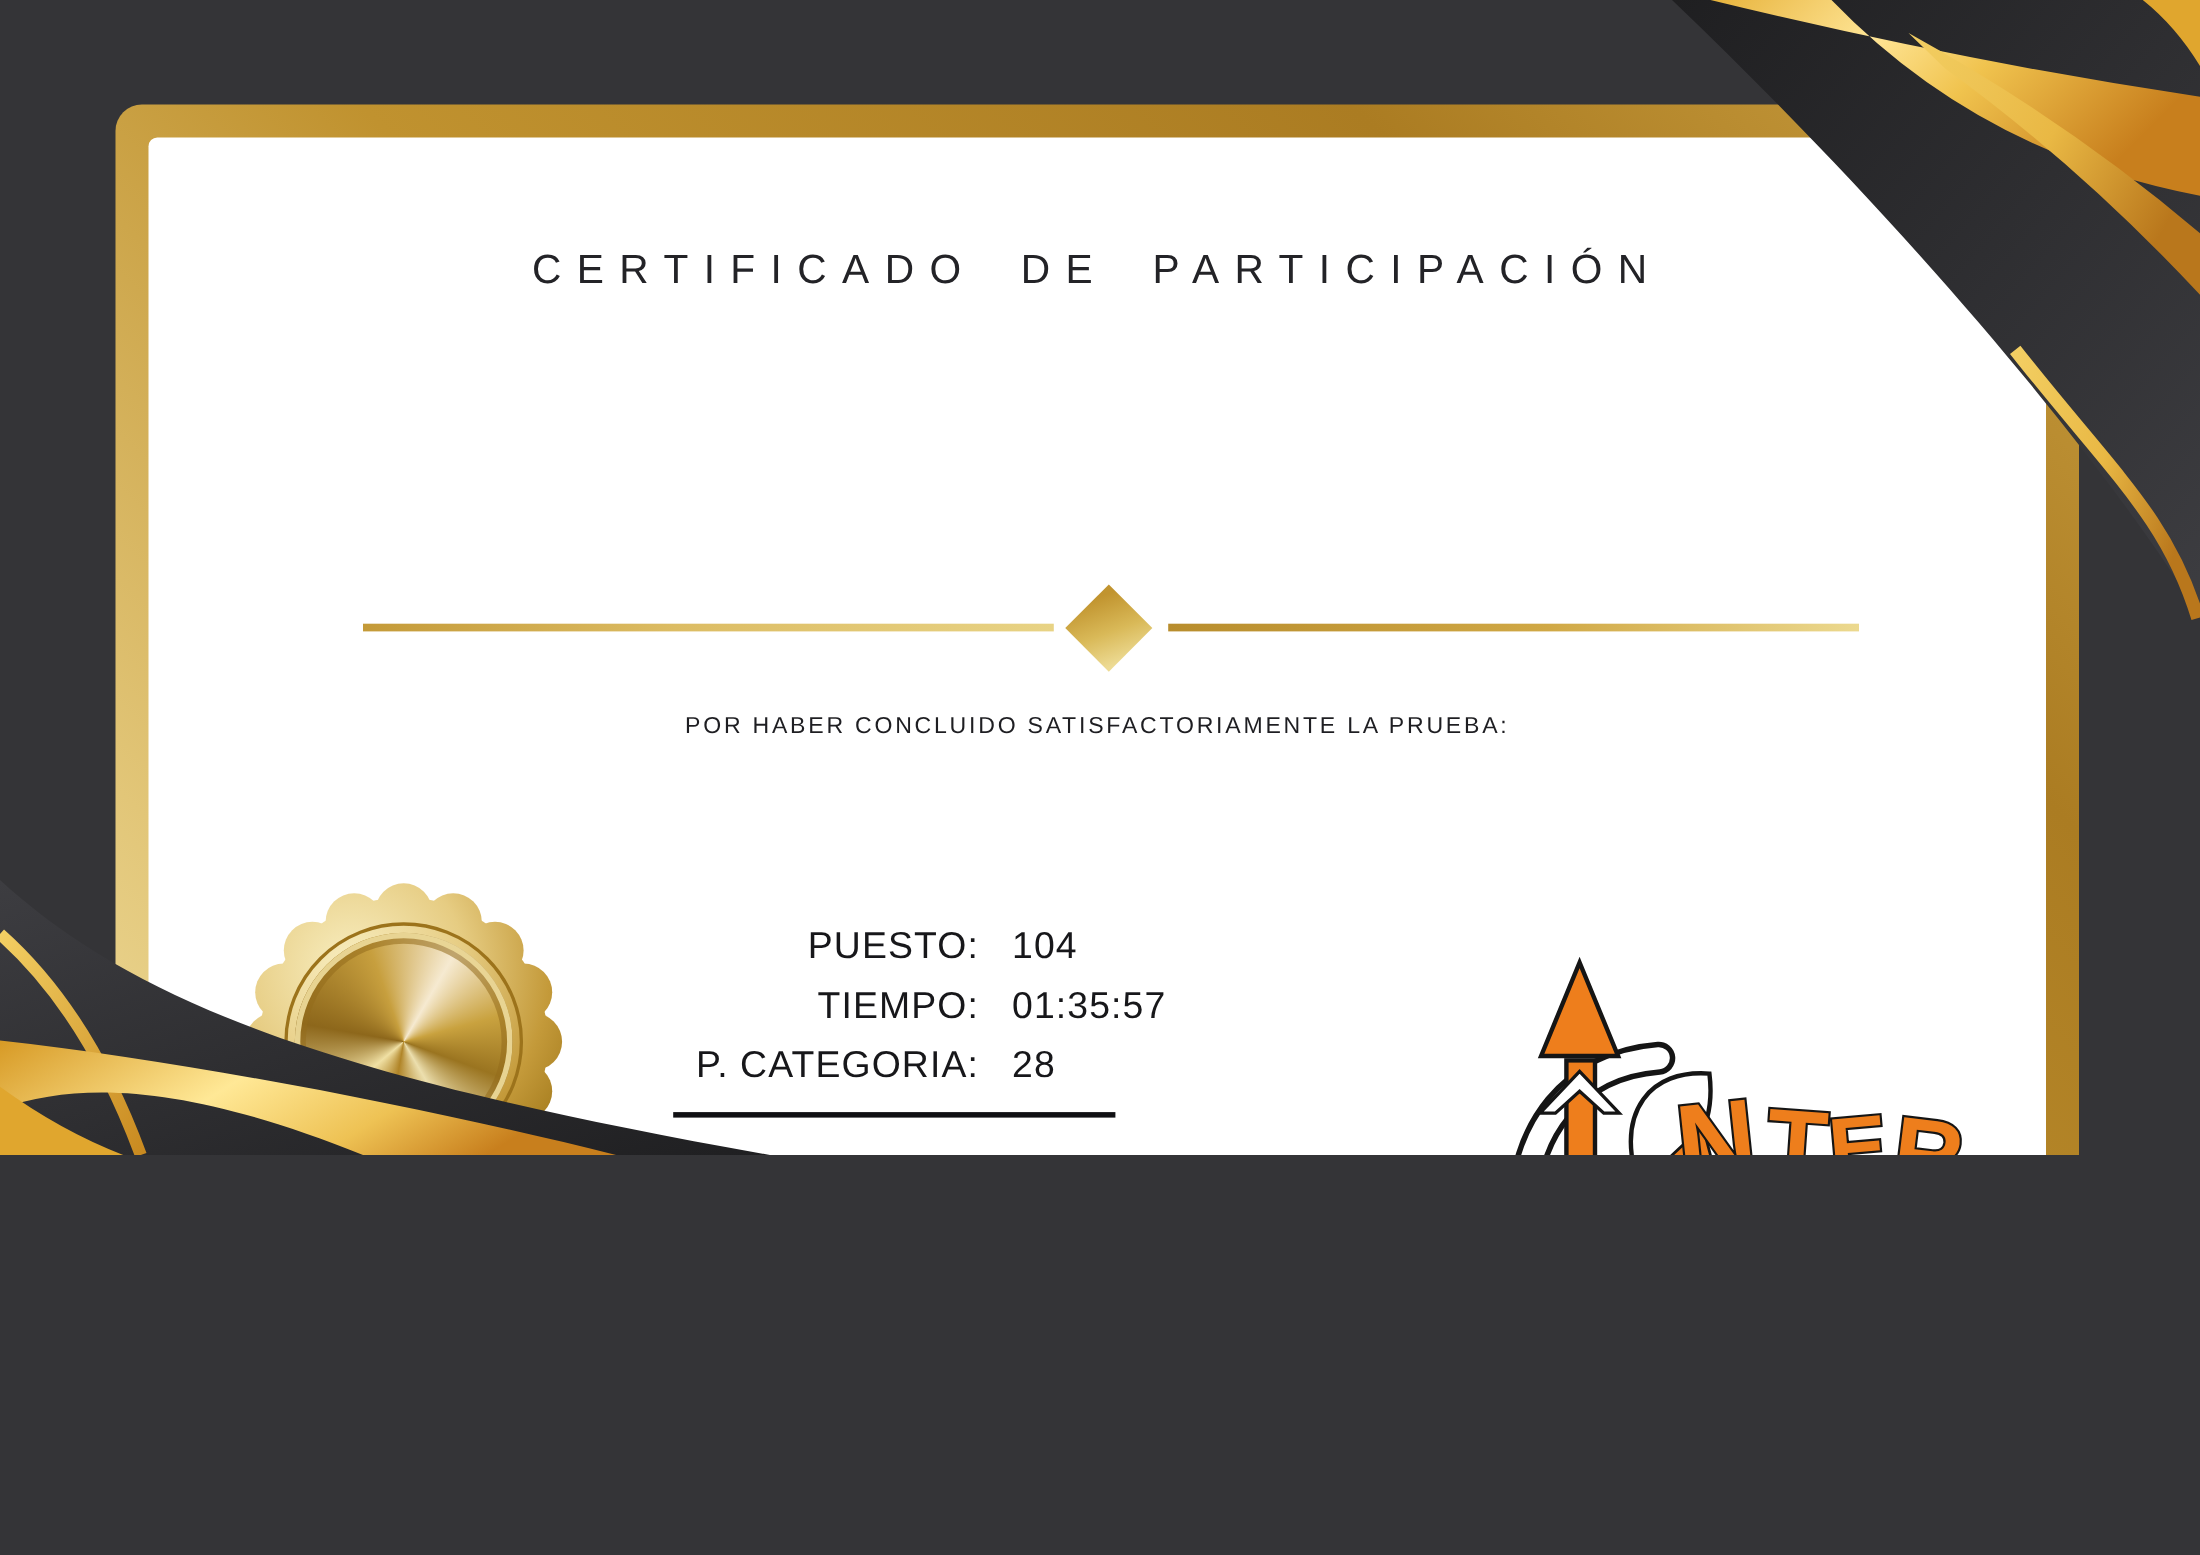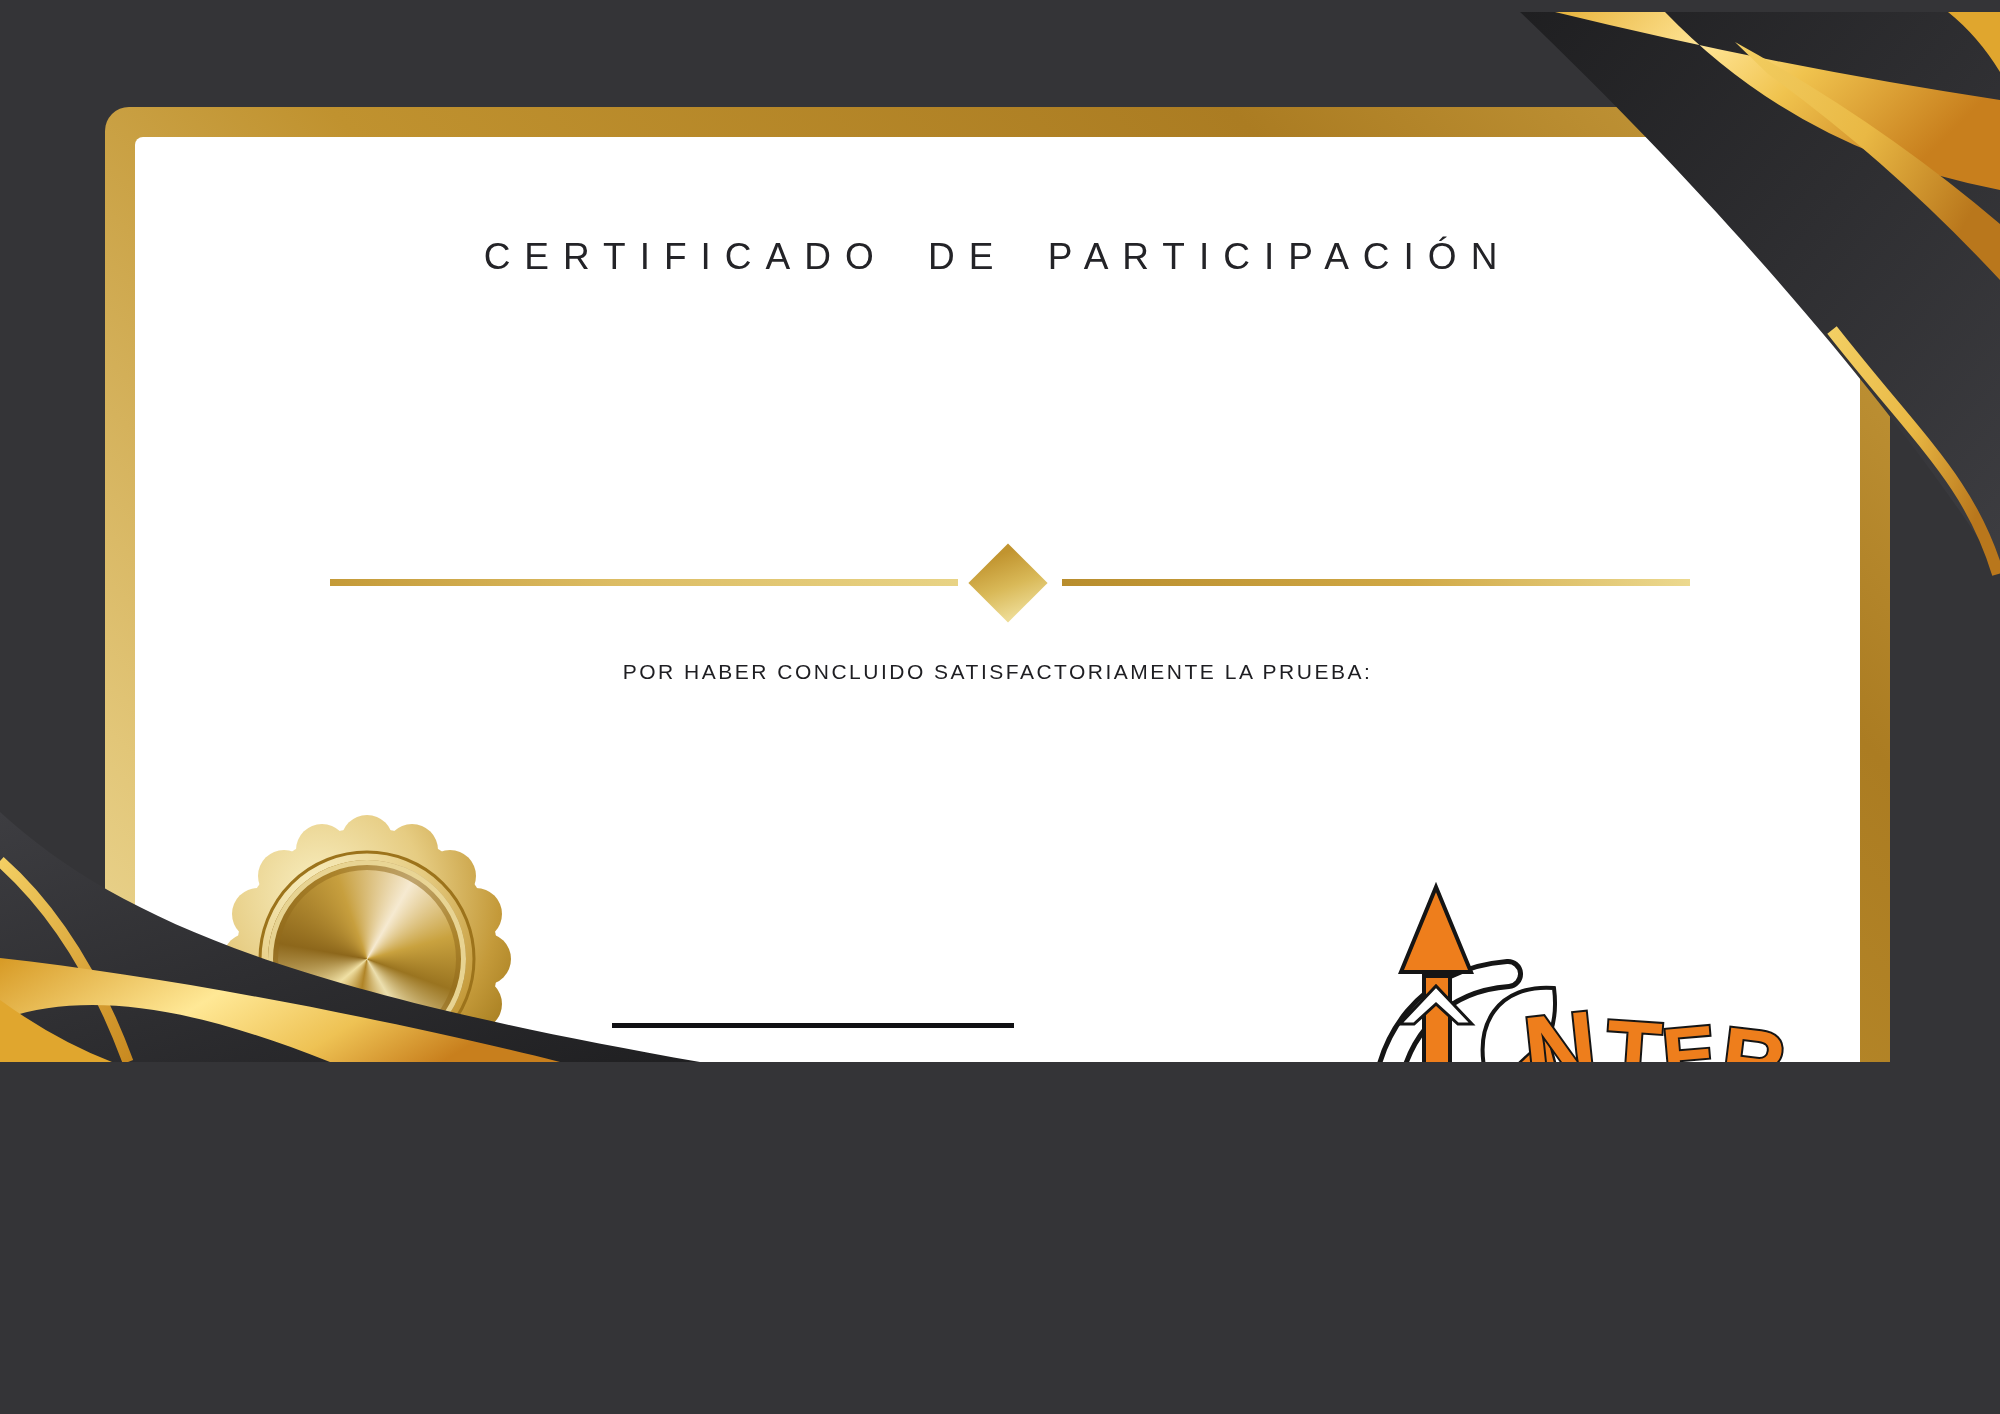--- a/index.html
+++ b/index.html
@@ -1,17 +1,17 @@
 <!DOCTYPE html>
 <html><head>
 <meta charset="utf-8">
 <style>
   html,body{margin:0;padding:0;background:#343437;}
   #page{position:relative;width:2000px;height:1050px;overflow:hidden;
-        background:#343437;font-family:"Liberation Sans",sans-serif;margin-top:12px;}
+        background:#343437;font-family:"Liberation Sans",sans-serif;}
 
   
   #frame{position:absolute;left:105px;top:95px;width:1785px;height:1222px;
          border-radius:24px;z-index:1;
          background:linear-gradient(45deg,#f4e7ae 0%,#e2c678 20%,#c0922f 48%,#ab7c22 78%,#c89d3f 100%);}
   #paper{position:absolute;left:30px;top:30px;right:30px;bottom:30px;
          background:#ffffff;border-radius:8px;}
 
   
   .centered{position:absolute;left:105px;right:110px;text-align:center;color:#1c1c1e;}
@@ -64,20 +64,28 @@
     <div id="paper"></div>
   </div>
 
   <div id="title" class="centered">CERTIFICADO DE PARTICIPACIÓN</div>
   <div id="subtitle" class="centered">POR HABER CONCLUIDO SATISFACTORIAMENTE LA PRUEBA:</div>
 
   <div id="divider-left" class="divider-line"></div>
   <div id="divider-diamond"></div>
   <div id="divider-right" class="divider-line"></div>
 
+  <div id="stats">
+    <div class="stat-label">PUESTO:</div>
+    <div class="stat-value">104</div>
+    <div class="stat-label">TIEMPO:</div>
+    <div class="stat-value">01:35:57</div>
+    <div class="stat-label">P. CATEGORIA:</div>
+    <div class="stat-value">28</div>
+  </div>
   <div id="signature-line"></div>
 
   <svg id="medal-svg" width="2000" height="1414" viewBox="0 0 2000 1414">
     <defs>
       <radialGradient id="medGrad" gradientUnits="userSpaceOnUse" cx="320" cy="880" r="230">
         <stop offset="0" stop-color="#f9efc2"></stop>
           <stop offset="0.45" stop-color="#e6cc82"></stop>
         <stop offset="0.78" stop-color="#c49a3a"></stop>
           <stop offset="1" stop-color="#a57c1e"></stop>
       </radialGradient>

